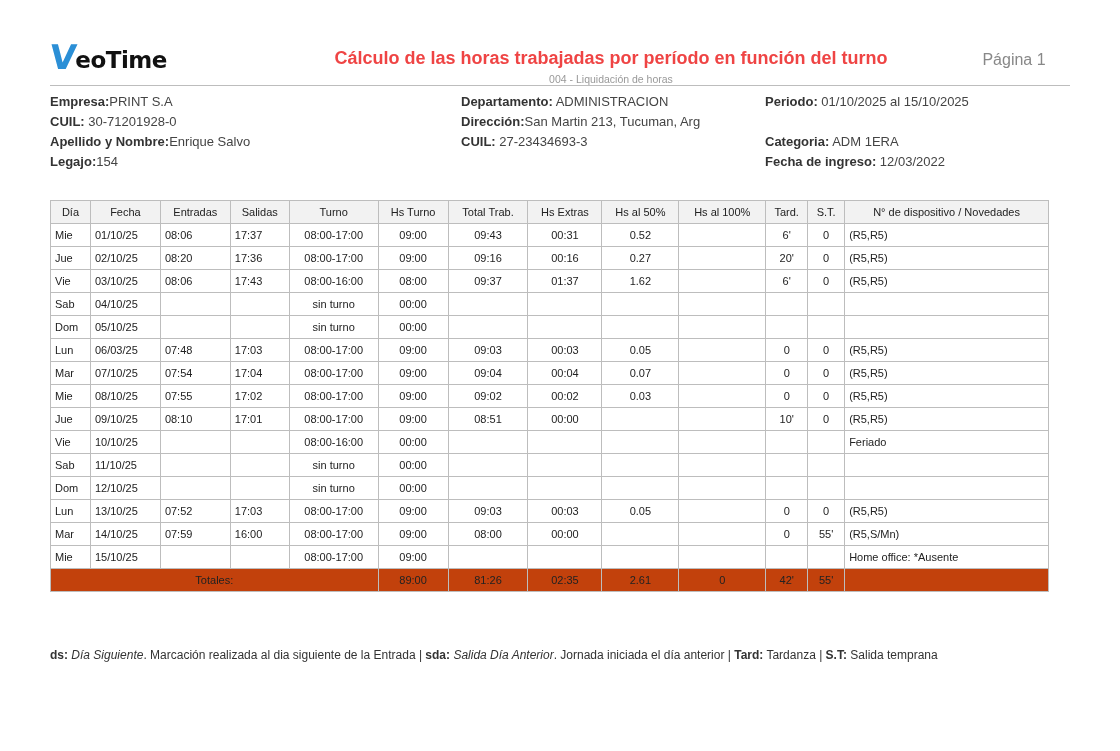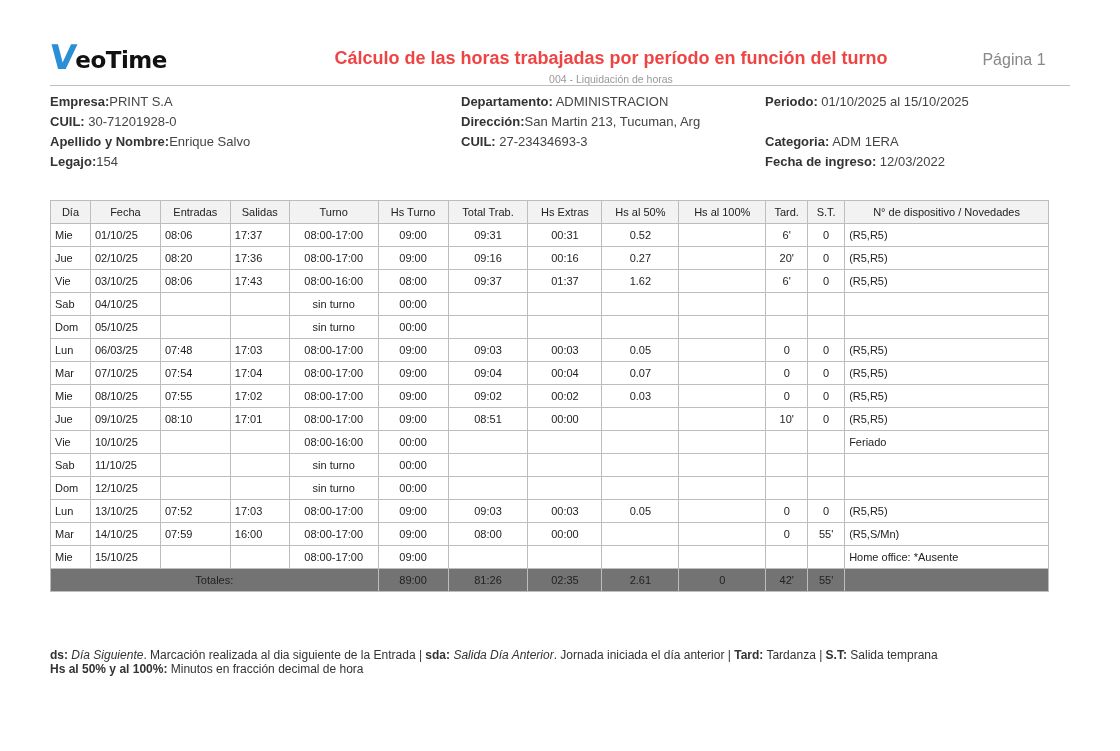--- a/index.html
+++ b/index.html
@@ -41,21 +41,21 @@
   table.report {
     position: absolute; left: 50px; top: 200px; width: 999px;
     border-collapse: collapse; font-size: 11px; color: #222;
   }
   table.report th, table.report td {
     border: 1px solid #bdbdbd; height: 22px; padding: 0 4px; font-weight: normal;
     white-space: nowrap;
   }
   table.report th { background: #f2f2f2; text-align: center; }
   table.report td.c { text-align: center; }
-  table.report tr.totals td { background: #737373; text-align: center; }
+  table.report tr.totals td { background: #c2410c; text-align: center; }
   .legend {
     position: absolute; left: 50px; top: 648px; font-size: 12px; color: #333; line-height: 14px;
   }
   .legend i { font-style: italic; }
 </style>
 </head>
 <body>
 
 <div class="logo">
   <span class="v">V</span>
@@ -113,21 +113,21 @@
       </tr>
   </thead>
   <tbody id="tbody">
       <tr>
         <td>Mie</td>
         <td>01/10/25</td>
         <td>08:06</td>
         <td>17:37</td>
         <td class="c">08:00-17:00</td>
         <td class="c">09:00</td>
-        <td class="c">09:31</td>
+        <td class="c">09:43</td>
         <td class="c">00:31</td>
         <td class="c">0.52</td>
         <td></td>
         <td class="c">6'</td>
         <td class="c">0</td>
         <td>(R5,R5)</td>
       </tr>
       <tr>
         <td>Jue</td>
         <td>02/10/25</td>
@@ -349,14 +349,13 @@
       <td class="c">0</td>
       <td class="c">42'</td>
       <td class="c">55'</td>
       <td></td>
     </tr>
   </tfoot>
 </table>
 
 <div class="legend">
   <div><b>ds:</b> <i>Día Siguiente</i><span>. Marcación realizada al dia siguiente de la Entrada | </span><b>sda:</b> <i>Salida Día Anterior</i><span>. Jornada iniciada el día anterior | </span><b>Tard:</b><span> Tardanza | </span><b>S.T:</b><span> Salida temprana</span></div>
-  <div><b>Hs al 50% y al 100%:</b><span> Minutos en fracción decimal de hora</span></div>
 </div>
 
 </body></html>

